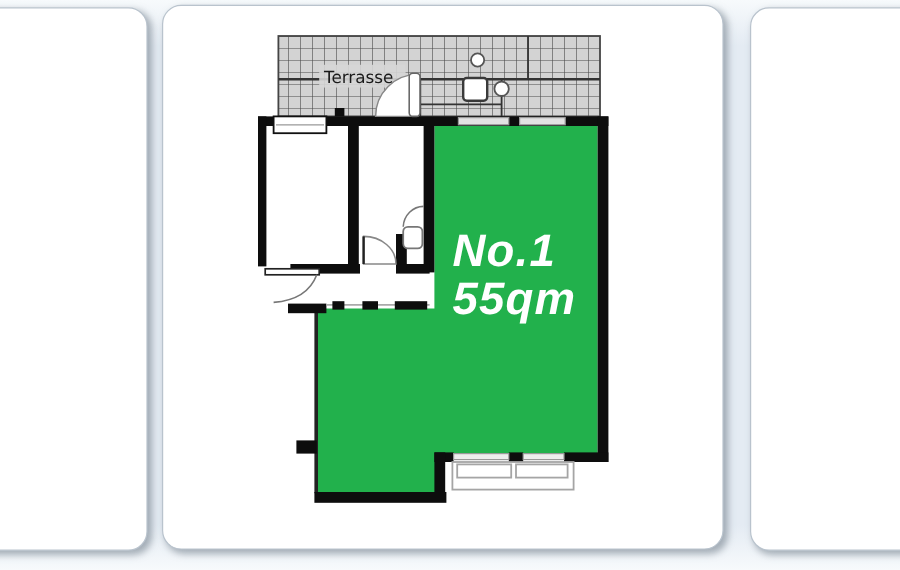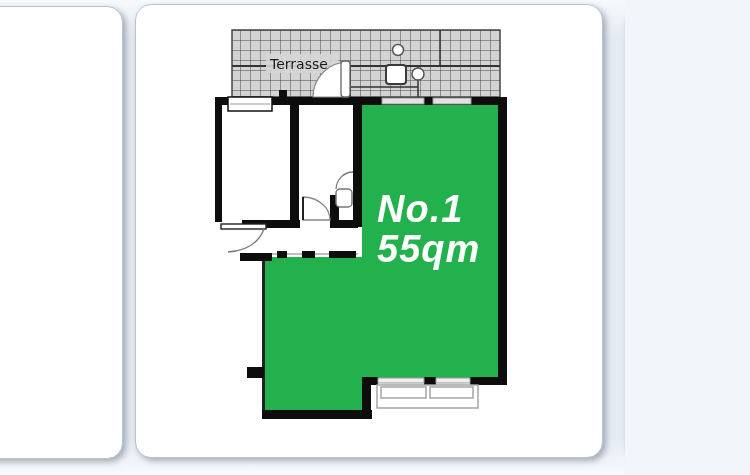--- a/index.html
+++ b/index.html
@@ -2,21 +2,21 @@
 <html><head>
 <meta charset="utf-8">
 <style>
   html,body{margin:0;padding:0;}
   body{
     width:750px;height:475px;overflow:hidden;
     font-family:"Liberation Sans",sans-serif;
     background:#f2f6fa;
   }
   .stage{
-    position:relative;width:625px;height:475px;overflow:hidden;
+    position:relative;width:750px;height:475px;overflow:hidden;
     background:linear-gradient(#f7fafc,#e4ebf3 8%,#e4ebf3 92%,#f7fafc);
   }
   .card{
     position:absolute;background:#ffffff;
     border:1px solid #b9c3cd;border-radius:16px;
     box-shadow:3px 3px 6px rgba(104,116,130,.55);
   }
   .card-left{left:-70px;top:6px;width:191px;height:451px;}
   .card-main{left:135px;top:4px;width:466px;height:452px;}
   .card-right{left:625px;top:6px;width:210px;height:451px;}

